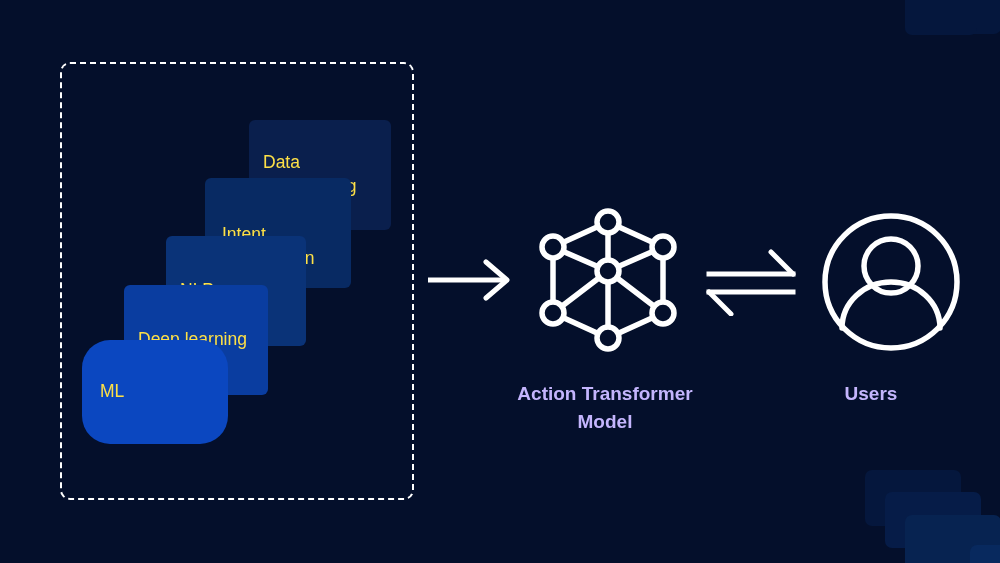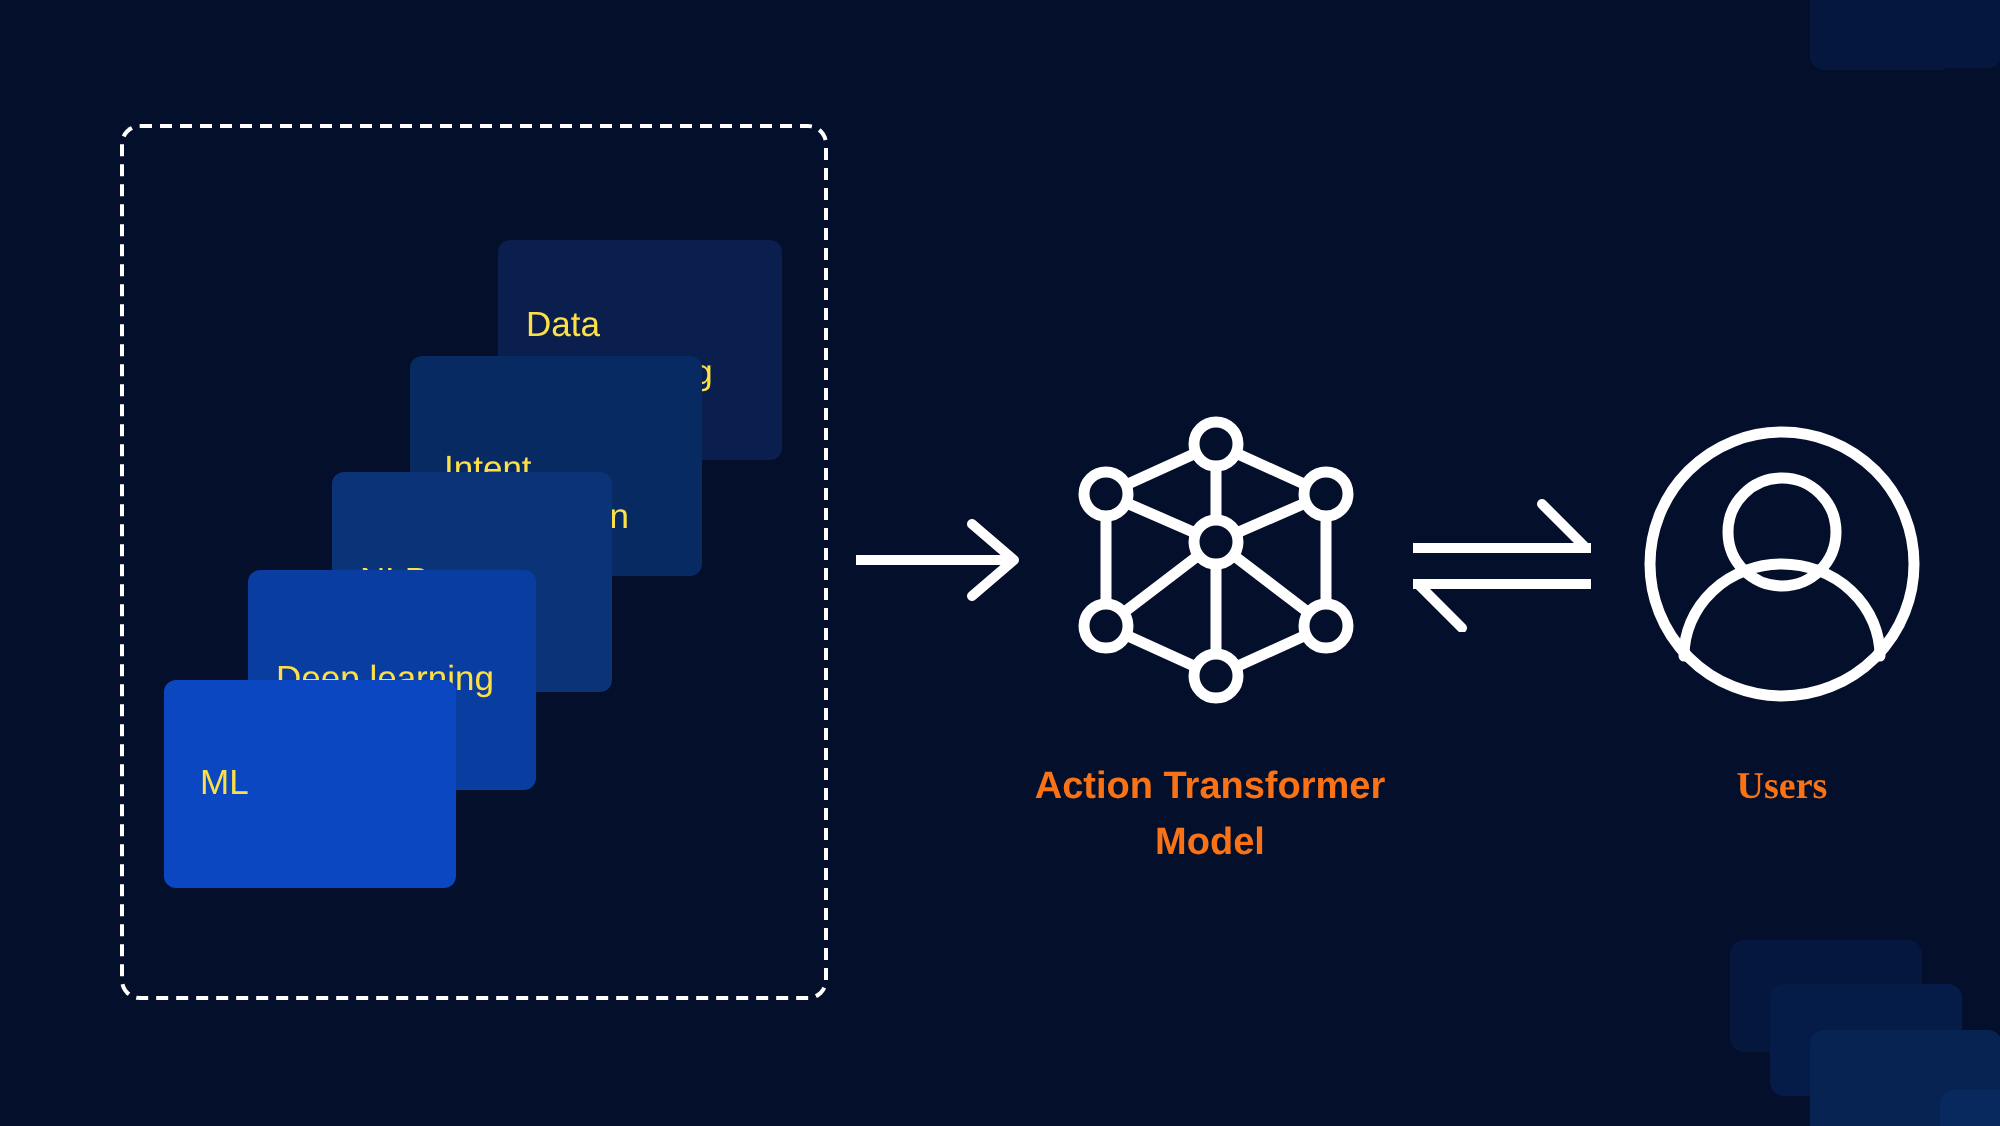--- a/index.html
+++ b/index.html
@@ -66,43 +66,43 @@
 
   .card-ir  { left: 205px; top: 178px; width: 146px; height: 110px; background: #082a63; z-index: 2; }
   .card-ir  .card-label { padding-left: 17px; margin-top: 28px; }
 
   .card-nlp { left: 166px; top: 236px; width: 140px; height: 110px; background: #0a3378; z-index: 3; }
   .card-nlp .card-label { padding-left: 14px; }
 
   .card-dl  { left: 124px; top: 285px; width: 144px; height: 110px; background: #0a3da0; z-index: 4; }
   .card-dl  .card-label { padding-left: 14px; }
 
-  .card-ml  { left: 82px;  top: 340px; width: 146px; height: 104px; background: #0b47c0; z-index: 5; }
+  .card-ml  { left: 82px;  top: 340px; width: 146px; height: 104px; background: #0b47c0; z-index: 5; border-radius: 28px; }
   .card-ml  .card-label { padding-left: 18px; }
 
   
   .arrow-single { position: absolute; left: 428px; top: 256px; width: 86px; height: 48px; }
   .arrow-double { position: absolute; left: 705px; top: 248px; width: 92px; height: 68px; }
 
   
   .node-graph { position: absolute; left: 530px; top: 200px; width: 158px; height: 160px; }
   .user-icon  { position: absolute; left: 820px; top: 208px; width: 144px; height: 150px; }
 
   
   .caption {
     position: absolute;
-    color: #f97316;
+    color: #c4b5fd;
     font-weight: bold;
     font-size: 19px;
     line-height: 1.45;
     text-align: center;
     white-space: pre-line;
   }
   .caption-model { left: 455px; top: 380px; width: 300px; }
-  .caption-users { left: 791px; top: 380px; width: 200px; font-family: Liberation Serif, serif; }
+  .caption-users { left: 771px; top: 380px; width: 200px; }
 </style>
 </head>
 <body>
 
 <div id="canvas">
 
   <div class="deco deco-tr-1"></div>
   <div class="deco deco-tr-2"></div>
   <div class="deco deco-br-1"></div>
   <div class="deco deco-br-2"></div>

